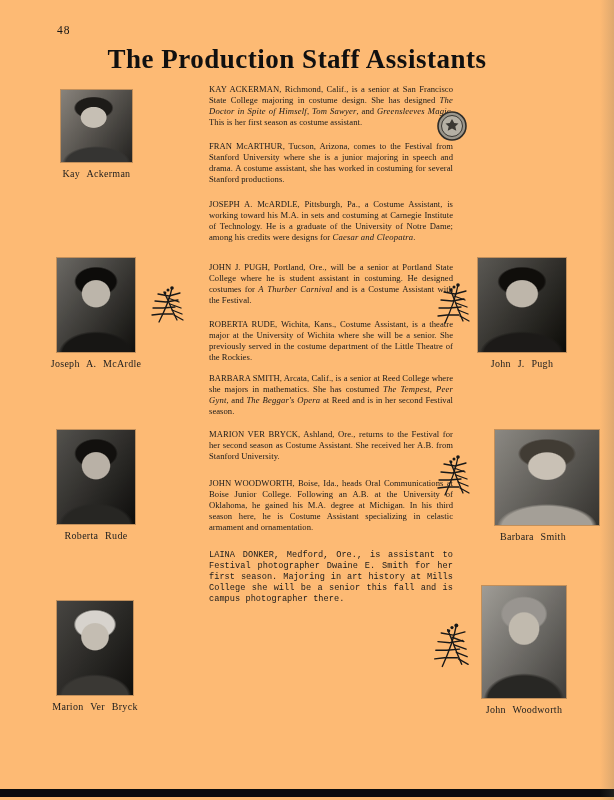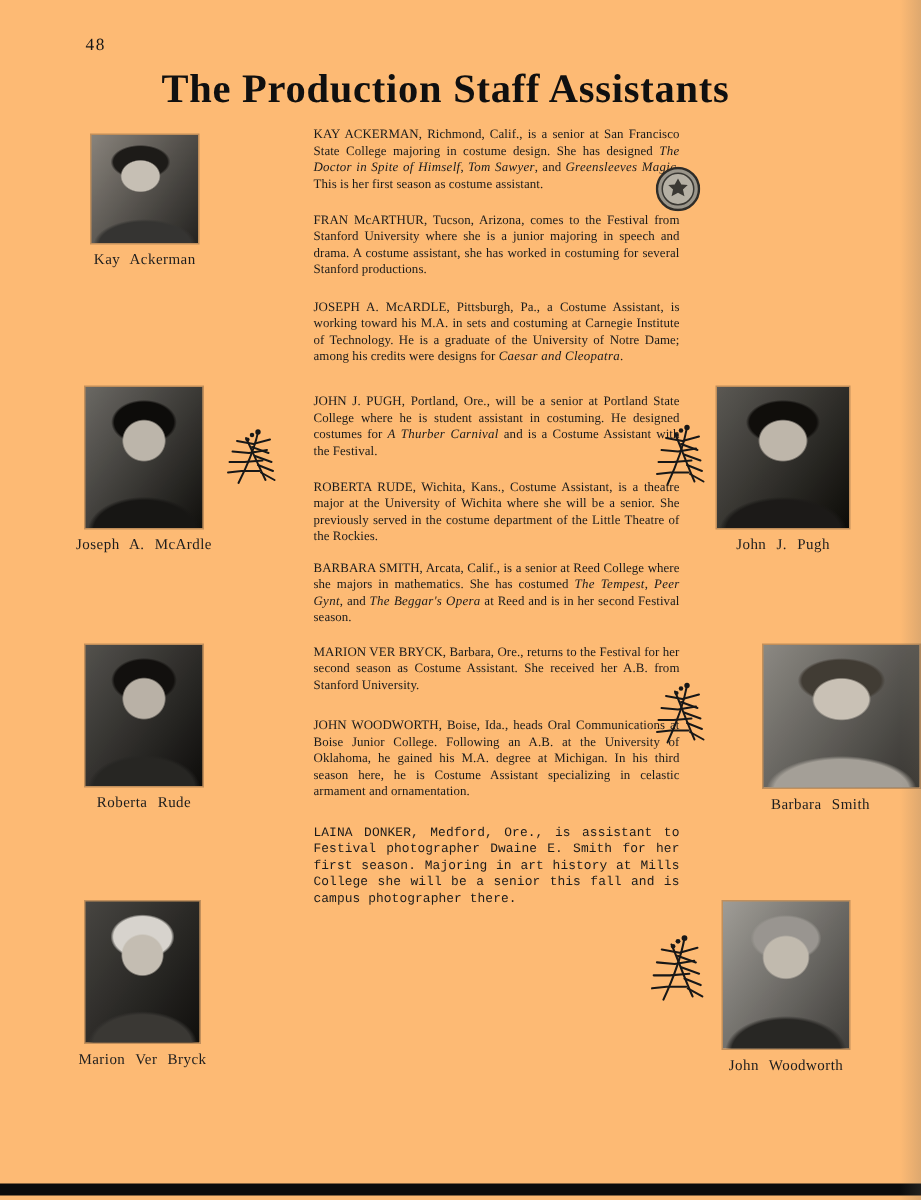--- a/index.html
+++ b/index.html
@@ -91,37 +91,37 @@
     <figcaption>Marion Ver Bryck</figcaption>
   </figure>
 
 
 
   <figure class="portrait" style="left:478px;top:258px;width:88px;height:94px;">
     <div class="photo" style="--bg1:#5f5a50;--bg2:#131109;--hair:#17130e;--face:#c3b29a;--torso:#221f1a;"></div>
     <figcaption>John J. Pugh</figcaption>
   </figure>
 
-  <figure class="portrait" style="left:481px;top:430px;width:104px;height:95px;padding-left:28px;">
+  <figure class="portrait" style="left:467px;top:430px;width:104px;height:95px;padding-left:28px;">
     <div class="photo" style="--bg1:#8e887b;--bg2:#3a362e;--hair:#4a3e2e;--face:#cdbda4;--torso:#a79d8c;"></div>
     <figcaption>Barbara Smith</figcaption>
   </figure>
 
-  <figure class="portrait" style="left:482px;top:601px;width:84px;height:98px;">
+  <figure class="portrait" style="left:482px;top:586px;width:84px;height:112px;">
     <div class="photo" style="--bg1:#a19b8e;--bg2:#45413a;--hair:#9b9488;--face:#c6b69e;--torso:#2e2b25;"></div>
     <figcaption>John Woodworth</figcaption>
   </figure>
 
   <p class="bio" style="top:84px;"><span>KAY ACKERMAN, Richmond, Calif., is a senior at San Francisco State College majoring in costume design. She has designed </span><i>The Doctor in Spite of Himself</i><span>, </span><i>Tom Sawyer</i><span>, and </span><i>Greensleeves Magic</i><span>. This is her first season as costume assistant.</span></p>
   <p class="bio" style="top:141px;"><span>FRAN McARTHUR, Tucson, Arizona, comes to the Festival from Stanford University where she is a junior majoring in speech and drama. A costume assistant, she has worked in costuming for several Stanford productions.</span></p>
   <p class="bio" style="top:199px;"><span>JOSEPH A. McARDLE, Pittsburgh, Pa., a Costume Assistant, is working toward his M.A. in sets and costuming at Carnegie Institute of Technology. He is a graduate of the University of Notre Dame; among his credits were designs for </span><i>Caesar and Cleopatra</i><span>.</span></p>
   <p class="bio" style="top:262px;"><span>JOHN J. PUGH, Portland, Ore., will be a senior at Portland State College where he is student assistant in costuming. He designed costumes for </span><i>A Thurber Carnival</i><span> and is a Costume Assistant with the Festival.</span></p>
   <p class="bio" style="top:319px;"><span>ROBERTA RUDE, Wichita, Kans., Costume Assistant, is a theatre major at the University of Wichita where she will be a senior. She previously served in the costume department of the Little Theatre of the Rockies.</span></p>
   <p class="bio" style="top:373px;"><span>BARBARA SMITH, Arcata, Calif., is a senior at Reed College where she majors in mathematics. She has costumed </span><i>The Tempest</i><span>, </span><i>Peer Gynt</i><span>, and </span><i>The Beggar's Opera</i><span> at Reed and is in her second Festival season.</span></p>
-  <p class="bio" style="top:429px;"><span>MARION VER BRYCK, Barbara, Ore., returns to the Festival for her second season as Costume Assistant. She received her A.B. from Stanford University.</span></p>
+  <p class="bio" style="top:429px;"><span>MARION VER BRYCK, Ashland, Ore., returns to the Festival for her second season as Costume Assistant. She received her A.B. from Stanford University.</span></p>
   <p class="bio" style="top:478px;"><span>JOHN WOODWORTH, Boise, Ida., heads Oral Communications at Boise Junior College. Following an A.B. at the University of Oklahoma, he gained his M.A. degree at Michigan. In his third season here, he is Costume Assistant specializing in celastic armament and ornamentation.</span></p>
   <p class="bio" style="top:550px;font-family:Liberation Mono, monospace;"><span>LAINA DONKER, Medford, Ore., is assistant to Festival photographer Dwaine E. Smith for her first season. Majoring in art history at Mills College she will be a senior this fall and is campus photographer there.</span></p>
 
   <div class="seal" style="left:437px;top:111px;">
     <svg width="30" height="30" viewBox="0 0 30 30">
       <circle cx="15" cy="15" r="14" fill="#9a958a" stroke="#2e2c28" stroke-width="1.6"></circle>
       <circle cx="15" cy="15" r="10.5" fill="#b5b0a4" stroke="#3a3833" stroke-width="1"></circle>
       <path d="M15 8 l2.2 4 4.3 .4 -3.2 3 1 4.4 -4.3 -2.3 -4.3 2.3 1 -4.4 -3.2 -3 4.3 -.4 z" fill="#3a3833"></path>
     </svg>
   </div>

